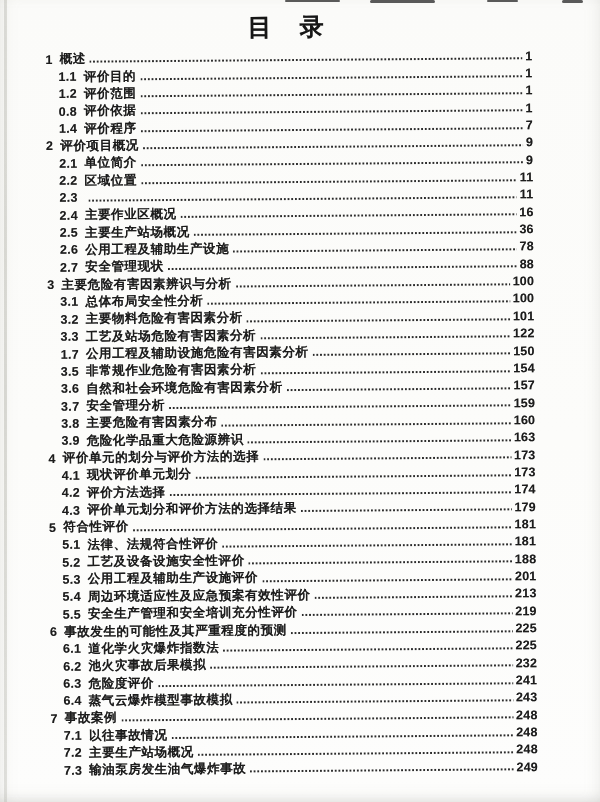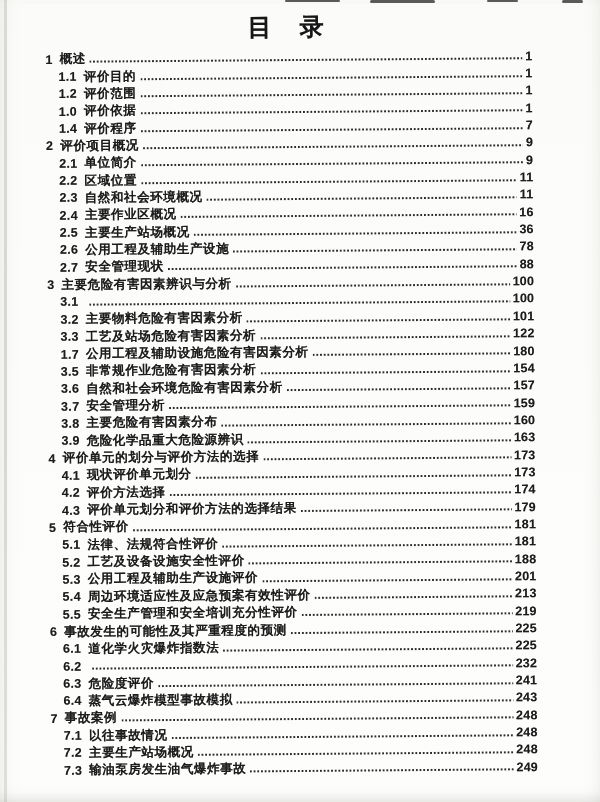--- a/index.html
+++ b/index.html
@@ -114,21 +114,21 @@
           <span class="dots"></span>
           <span class="pagenum">1</span>
         </div>
         <div class="row lvl2">
           <span class="num">1.2</span>
           <span class="label">评价范围</span>
           <span class="dots"></span>
           <span class="pagenum">1</span>
         </div>
         <div class="row lvl2">
-          <span class="num">1.0</span>
+          <span class="num">0.8</span>
           <span class="label">评价依据</span>
           <span class="dots"></span>
           <span class="pagenum">1</span>
         </div>
         <div class="row lvl2">
           <span class="num">1.4</span>
           <span class="label">评价程序</span>
           <span class="dots"></span>
           <span class="pagenum">7</span>
         </div>
@@ -145,21 +145,20 @@
           <span class="pagenum">9</span>
         </div>
         <div class="row lvl2">
           <span class="num">2.2</span>
           <span class="label">区域位置</span>
           <span class="dots"></span>
           <span class="pagenum">11</span>
         </div>
         <div class="row lvl2">
           <span class="num">2.3</span>
-          <span class="label">自然和社会环境概况</span>
           <span class="dots"></span>
           <span class="pagenum">11</span>
         </div>
         <div class="row lvl2">
           <span class="num">2.4</span>
           <span class="label">主要作业区概况</span>
           <span class="dots"></span>
           <span class="pagenum">16</span>
         </div>
         <div class="row lvl2">
@@ -181,40 +180,41 @@
           <span class="pagenum">88</span>
         </div>
         <div class="row lvl1">
           <span class="num">3</span>
           <span class="label">主要危险有害因素辨识与分析</span>
           <span class="dots"></span>
           <span class="pagenum">100</span>
         </div>
         <div class="row lvl2">
           <span class="num">3.1</span>
+          <span class="label">总体布局安全性分析</span>
           <span class="dots"></span>
           <span class="pagenum">100</span>
         </div>
         <div class="row lvl2">
           <span class="num">3.2</span>
           <span class="label">主要物料危险有害因素分析</span>
           <span class="dots"></span>
           <span class="pagenum">101</span>
         </div>
         <div class="row lvl2">
           <span class="num">3.3</span>
           <span class="label">工艺及站场危险有害因素分析</span>
           <span class="dots"></span>
           <span class="pagenum">122</span>
         </div>
         <div class="row lvl2">
           <span class="num">1.7</span>
           <span class="label">公用工程及辅助设施危险有害因素分析</span>
           <span class="dots"></span>
-          <span class="pagenum">180</span>
+          <span class="pagenum">150</span>
         </div>
         <div class="row lvl2">
           <span class="num">3.5</span>
           <span class="label">非常规作业危险有害因素分析</span>
           <span class="dots"></span>
           <span class="pagenum">154</span>
         </div>
         <div class="row lvl2">
           <span class="num">3.6</span>
           <span class="label">自然和社会环境危险有害因素分析</span>
@@ -306,20 +306,21 @@
           <span class="pagenum">225</span>
         </div>
         <div class="row lvl2">
           <span class="num">6.1</span>
           <span class="label">道化学火灾爆炸指数法</span>
           <span class="dots"></span>
           <span class="pagenum">225</span>
         </div>
         <div class="row lvl2">
           <span class="num">6.2</span>
+          <span class="label">池火灾事故后果模拟</span>
           <span class="dots"></span>
           <span class="pagenum">232</span>
         </div>
         <div class="row lvl2">
           <span class="num">6.3</span>
           <span class="label">危险度评价</span>
           <span class="dots"></span>
           <span class="pagenum">241</span>
         </div>
         <div class="row lvl2">

